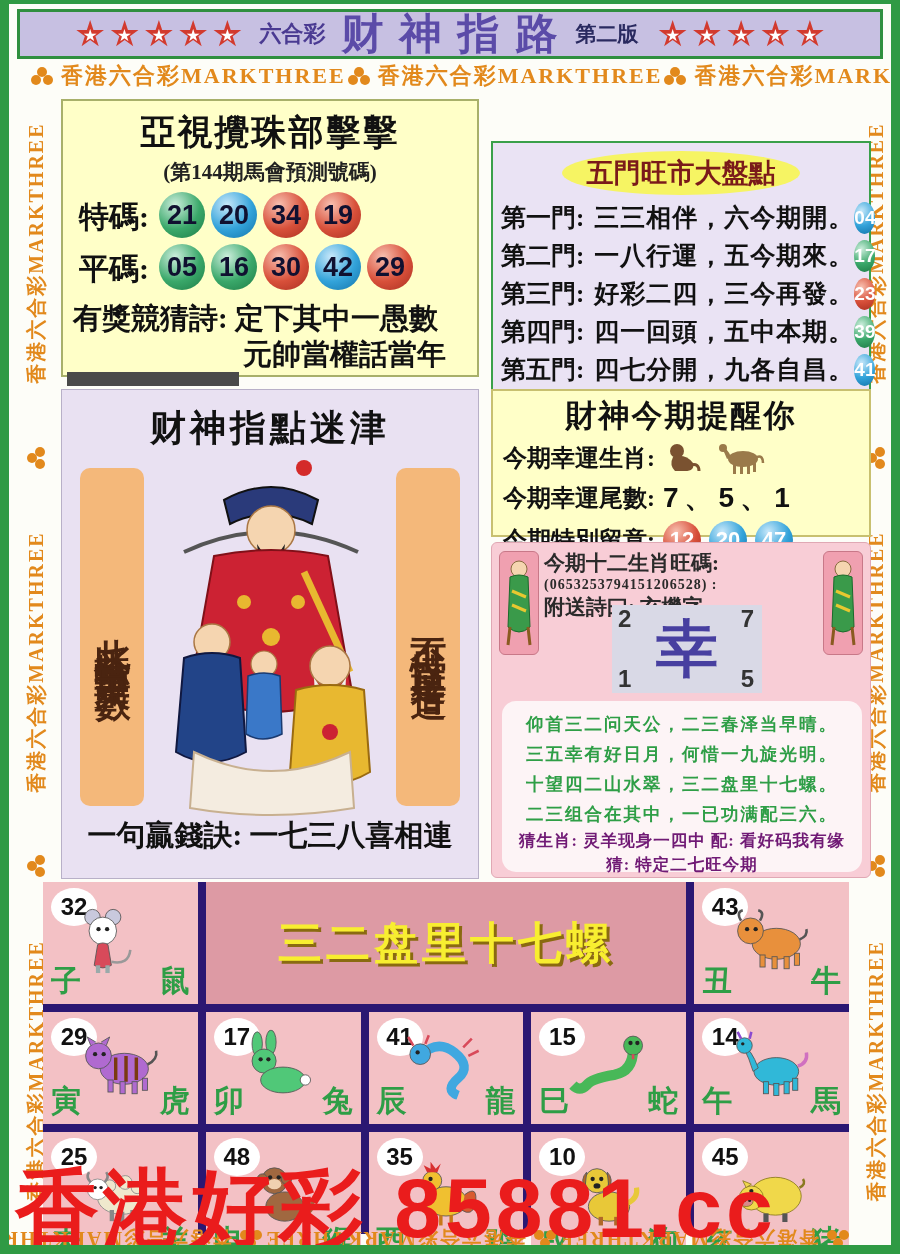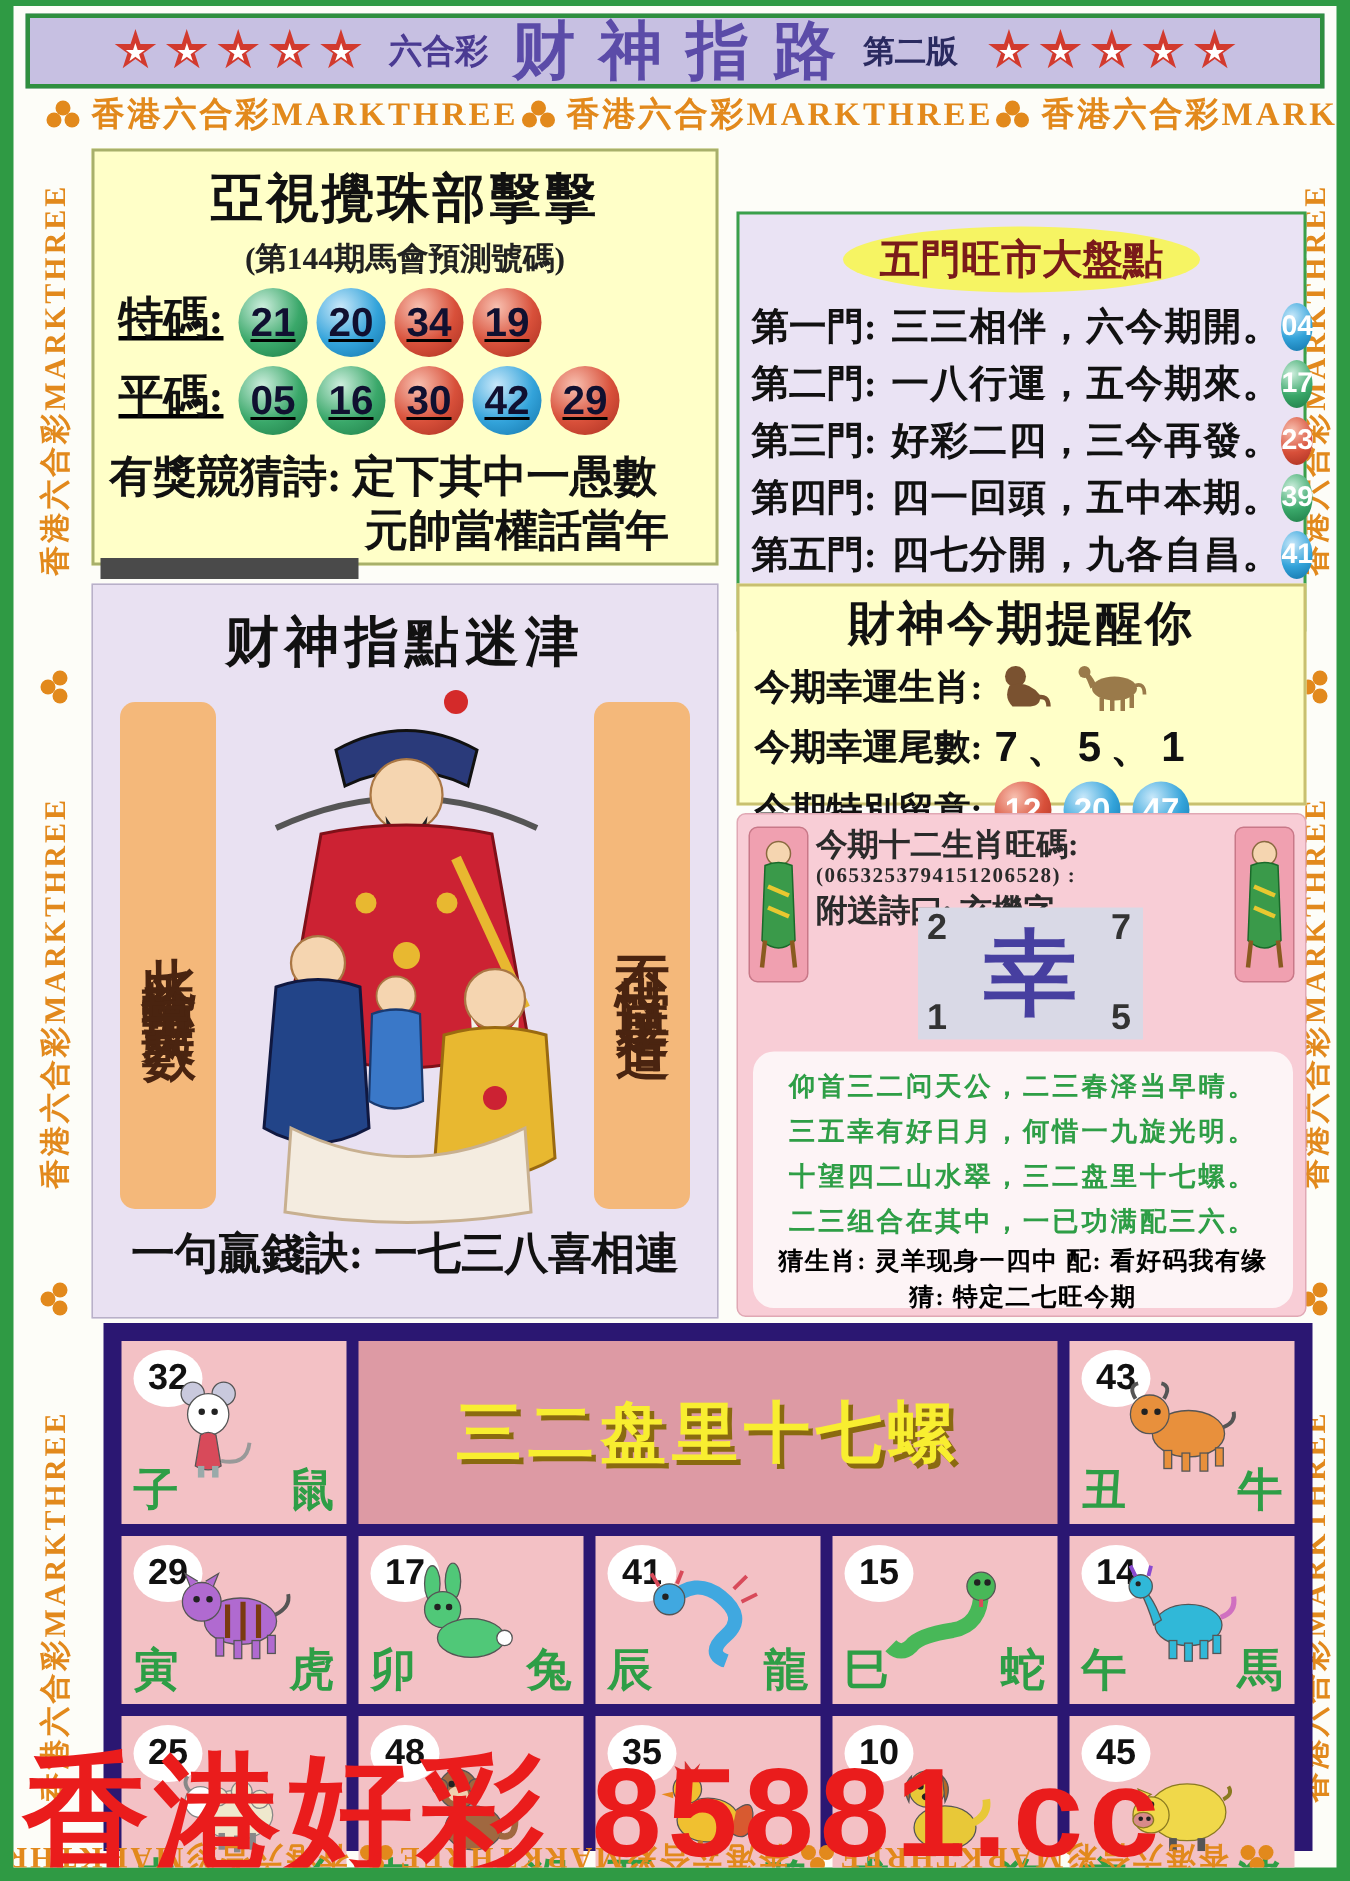--- a/index.html
+++ b/index.html
@@ -37,21 +37,21 @@
   .side-strip .brand-text { font-size:20px; }
   .side-left  { left:12px; top:1228px; transform:rotate(-90deg); }
   .side-right { left:852px; top:1228px; transform:rotate(-90deg); }
   .bottom-band { position:absolute; left:40px; right:40px; top:1222px; height:26px; transform:rotate(180deg); display:flex; align-items:center; justify-content:space-between; }
   .bottom-band .brand-text { font-size:20px; }
   
   .box { position:absolute; }
   .box-predict { left:52px; top:95px; width:418px; height:278px; background:#ffffc8; border:2px solid #a8b06a; padding:8px 6px; text-align:center; }
   .bp-title { font-size:35px; font-weight:bold; color:#111; letter-spacing:2px; }
   .bp-sub { font-size:21px; font-weight:bold; color:#222; margin-top:2px; }
-  .ball-row { display:flex; align-items:flex-start; justify-content:flex-start; margin:6px 0 0 10px; gap:6px;text-decoration:underline; }
+  .ball-row { display:flex; align-items:flex-end; justify-content:flex-start; margin:6px 0 0 10px; gap:6px; }
   .ball-label { font-size:30px; font-weight:bold; color:#111; margin-right:4px; }
   .ball { display:inline-flex; align-items:center; justify-content:center; border-radius:50%; font-family:"Liberation Sans",sans-serif; font-weight:bold; color:#101030; }
   .ball-lg { width:46px; height:46px; font-size:27px; }
   .ball-sm { width:32px; height:32px; font-size:19px; color:#fff; }
   .ball-md { width:38px; height:38px; font-size:22px; color:#fff; }
   .ball[data-color="green"] { background:radial-gradient(circle at 35% 28%, #cdeedd, #3aa86a 55%, #1d7a45); }
   .ball[data-color="blue"]  { background:radial-gradient(circle at 35% 28%, #c8e8fa, #33a3da 55%, #1272a8); }
   .ball[data-color="red"]   { background:radial-gradient(circle at 35% 28%, #f8c0b0, #d8503a 55%, #a82e20); }
   .bp-poem { font-size:29px; font-weight:bold; color:#111; text-align:left; margin:10px 0 0 4px; line-height:1.25; }
   .bp-poem .l2 { padding-left:170px; }
@@ -84,23 +84,23 @@
   .secret-head { position:absolute; left:52px; top:6px; width:276px; color:#2a2a2a; text-align:left; }
   .secret-l1 { font-size:21px; font-weight:bold; }
   .secret-l2 { font-size:14px; font-weight:bold; letter-spacing:1px; }
   .secret-l3 { font-size:21px; font-weight:bold; }
   .xing-panel { position:absolute; left:120px; top:62px; width:150px; height:88px; background:#d9d9e6; }
   .xing-char { position:absolute; left:50%; top:50%; transform:translate(-50%,-50%); font-size:62px; font-weight:bold; color:#473fa0; }
   .xing-corner { position:absolute; font-size:24px; font-weight:bold; color:#333; font-family:"Liberation Sans",sans-serif; }
   .c-tl { left:6px; top:0; } .c-tr { right:8px; top:0; } .c-bl { left:6px; bottom:0; } .c-br { right:8px; bottom:0; }
   .secret-poem-panel { position:absolute; left:10px; top:158px; width:360px; height:171px; background:#fdf4f6; border-radius:14px; padding:8px 4px 0 4px; text-align:center; }
   .poem-line { font-size:17.5px; font-weight:bold; color:#2e9e46; letter-spacing:2px; line-height:30px; white-space:nowrap; }
-  .red-line { font-size:16.5px; font-weight:bold; color:#000000; letter-spacing:1px; line-height:24px; white-space:nowrap;font-family:Liberation Serif, serif; }
-  
-  .zgrid { position:absolute; left:60px; top:878px; width:806px; height:352px; background:#2b1772; padding:12px;
+  .red-line { font-size:16.5px; font-weight:bold; color:#701a75; letter-spacing:1px; line-height:24px; white-space:nowrap;font-family:Liberation Serif, serif; }
+  
+  .zgrid { position:absolute; left:34px; top:878px; width:806px; height:352px; background:#2b1772; padding:0;
            display:grid; grid-template-columns:repeat(5,1fr); grid-template-rows:122px 112px 132px; gap:8px; }
   .zcell { position:relative; background:#f3c1c5; overflow:hidden; }
   .ztitle { grid-column:2/5; background:#dd9aa4; display:flex; align-items:center; justify-content:center; }
   .ztitle span { font-size:44px; font-weight:bold; color:#f8ee30; letter-spacing:4px; text-shadow:3px 3px 0 #8a6a10; }
   .zbadge { position:absolute; left:8px; top:6px; width:46px; height:38px; background:#fff; border-radius:50%;
             display:flex; align-items:center; justify-content:center; font-family:"Liberation Sans",sans-serif; font-size:24px; font-weight:bold; color:#111; }
   .zbranch { position:absolute; left:8px; bottom:2px; font-size:30px; font-weight:bold; color:#2e9e46; }
   .zanimal { position:absolute; right:8px; bottom:2px; font-size:30px; font-weight:bold; color:#2e9e46; }
   .zart { position:absolute; left:50%; top:50%; transform:translate(-50%,-55%); }
   

